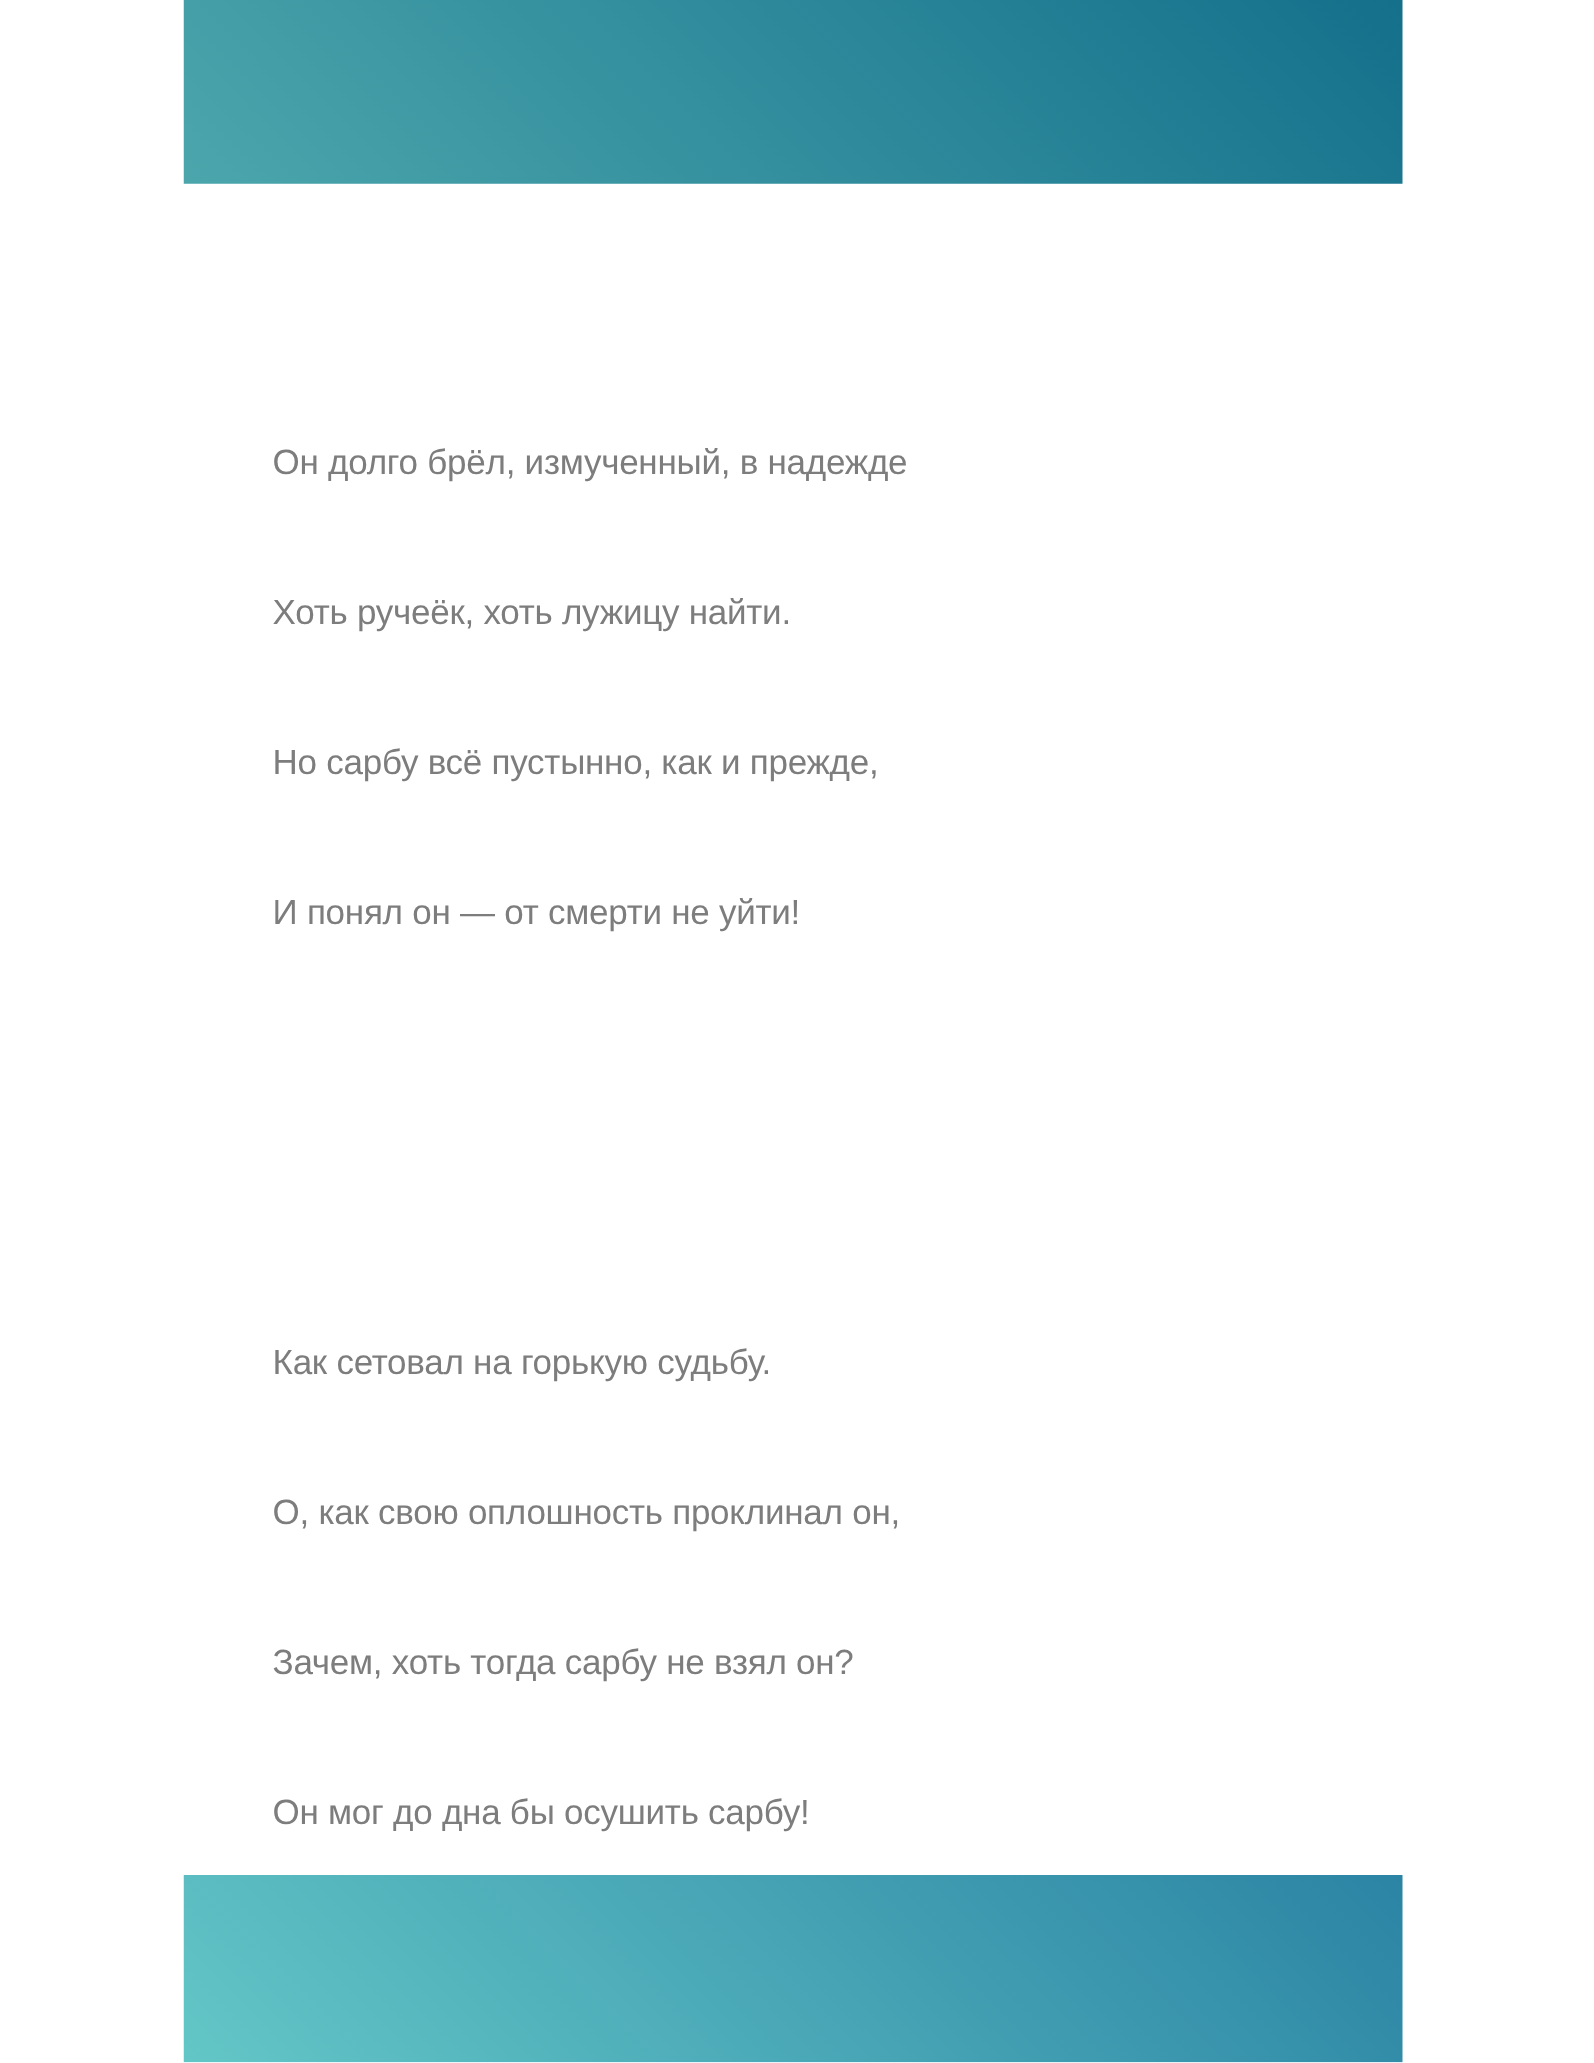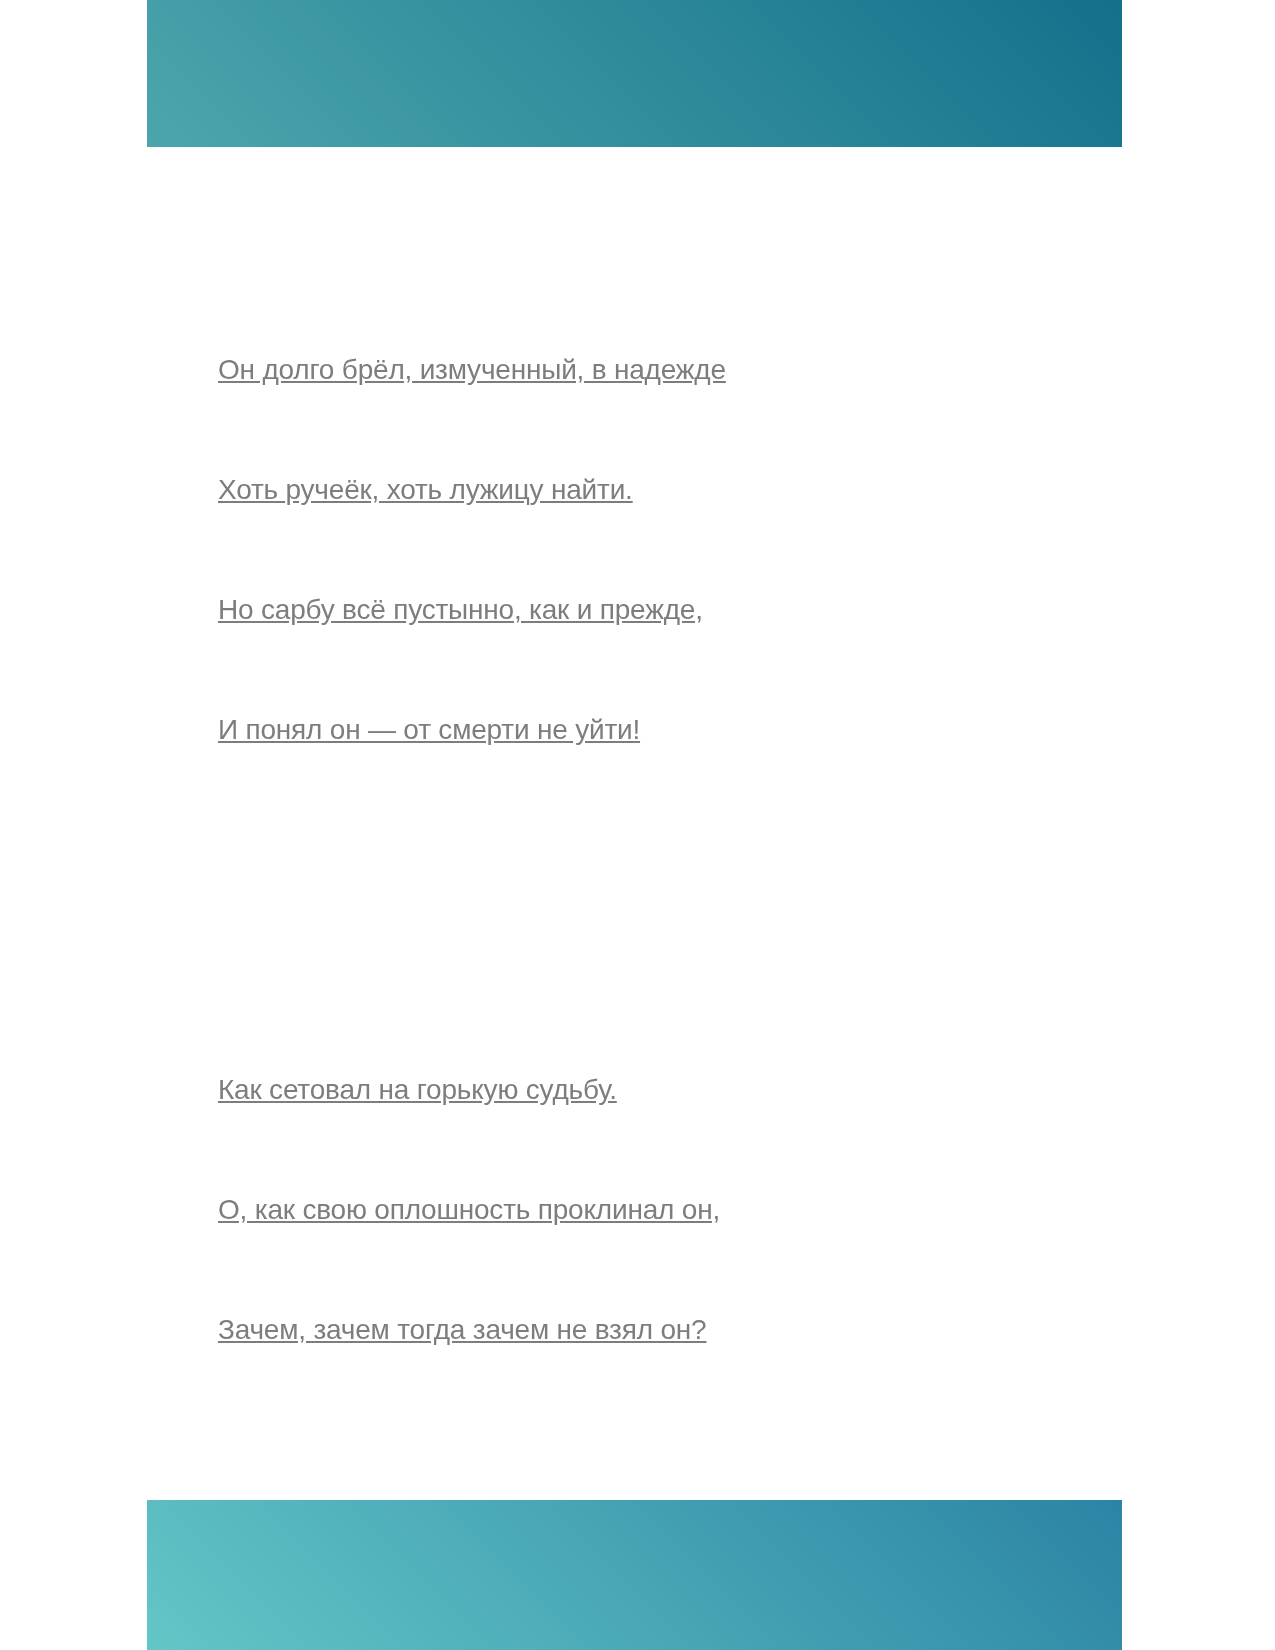--- a/index.html
+++ b/index.html
@@ -35,21 +35,20 @@
     font-size: 28px;
     line-height: 40px;
     letter-spacing: -0.2px;
     white-space: pre;
   }
   .stanza {
     margin: 0 0 40px 0;
   }
   .poem-line {
     height: 40px;
-    text-decoration: underline;
   }
 </style>
 </head>
 <body>
 
 <div class="page" style="background: rgb(255, 255, 255);">
 
   <div class="band band-header" style="background: linear-gradient(45deg, rgb(75, 166, 172), rgb(20, 112, 139));"></div>
 
   <div class="poem" style="color: rgb(125, 125, 125);">
@@ -57,21 +56,22 @@
     <div class="stanza">
       <div class="poem-line">Он долго брёл, измученный, в надежде</div>
       <div class="poem-line">Хоть ручеёк, хоть лужицу найти.</div>
       <div class="poem-line">Но сарбу всё пустынно, как и прежде,</div>
       <div class="poem-line">И понял он — от смерти не уйти!</div>
     </div>
 
     <div class="stanza">
       <div class="poem-line">Как сетовал на горькую судьбу.</div>
       <div class="poem-line">О, как свою оплошность проклинал он,</div>
-      <div class="poem-line">Зачем, зачем тогда зачем не взял он?</div>
+      <div class="poem-line">Зачем, хоть тогда сарбу не взял он?</div>
+      <div class="poem-line">Он мог до дна бы осушить сарбу!</div>
     </div>
 
     
 
     
 
     
 
     
 

